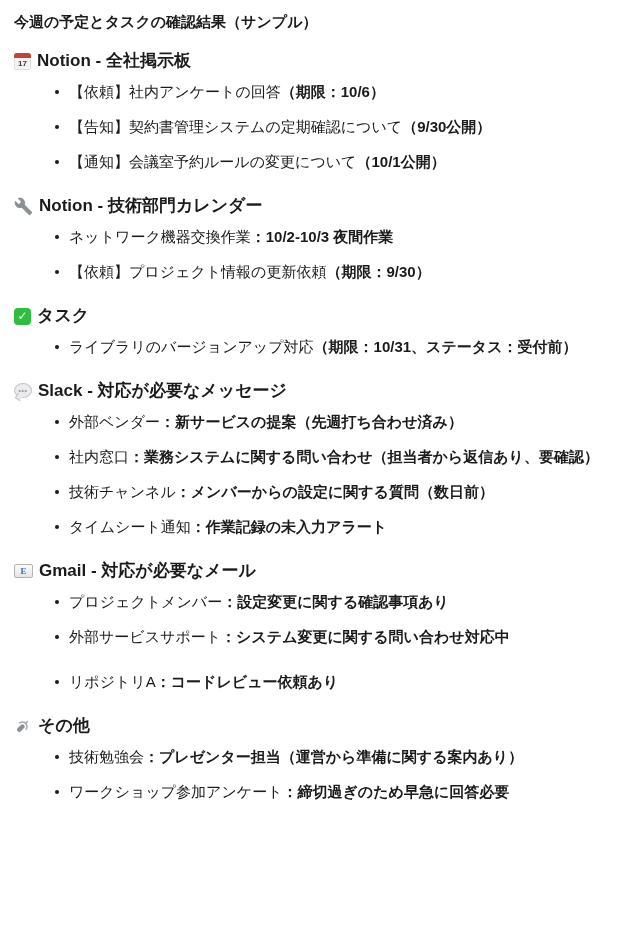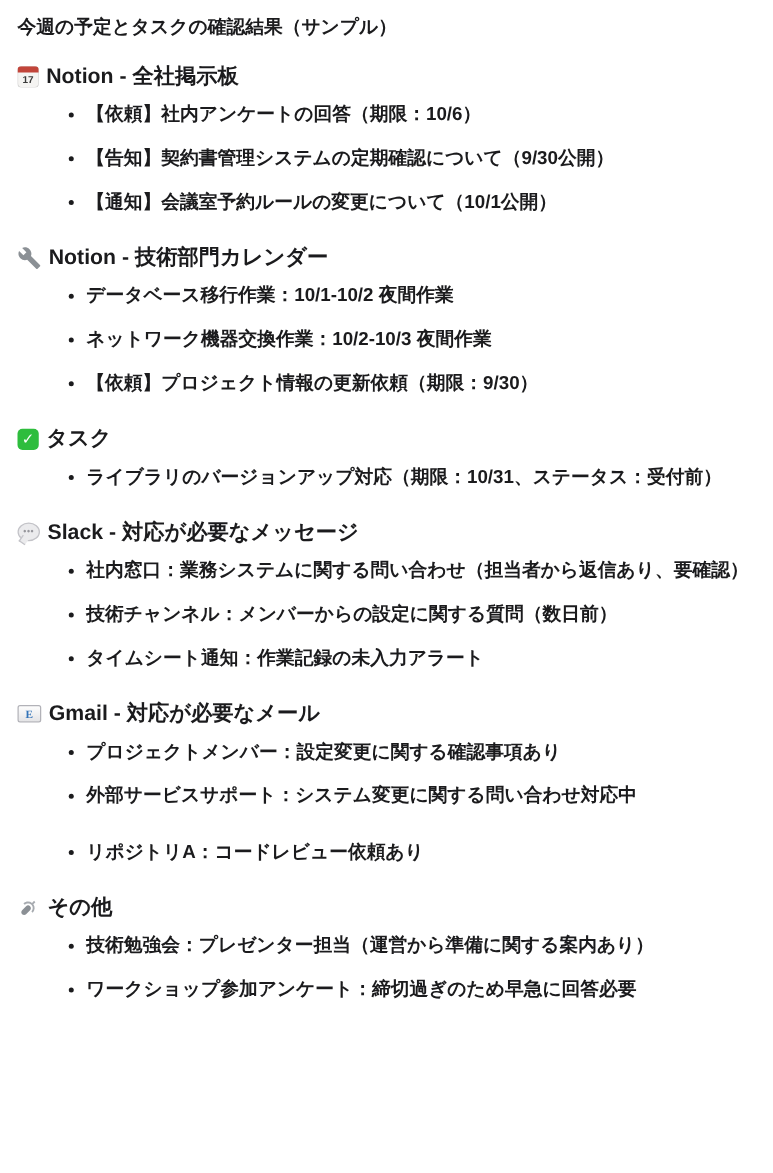--- a/index.html
+++ b/index.html
@@ -41,21 +41,21 @@
   }
   li.item .dot {
     position: absolute;
     left: -14px;
     top: 8px;
     width: 4px;
     height: 4px;
     border-radius: 50%;
     background: #1b1b1d;
   }
-  .label { font-weight: 700; }
+  .label { font-weight: 400; }
   .detail { font-weight: 700; }
 
   
   .ico { flex: 0 0 auto; display: inline-block; position: relative; }
 
   
   .ico-cal {
     width: 17px; height: 17px;
     background: #f5f4f2;
     border-radius: 3px;
@@ -162,21 +162,20 @@
 <div class="section">
   <h3 class="sec-h">
     <span class="ico ico-wrench">
       <svg width="19" height="19" viewBox="0 0 24 24">
           <path fill="#8b9095" d="M22.7 19l-9.1-9.1c.9-2.3.4-5-1.5-6.9-2-2-5-2.4-7.4-1.3L9 6 6 9 1.6 4.7C.4 7.1.9 10.1 2.9 12.1c1.9 1.9 4.6 2.4 6.9 1.5l9.1 9.1c.4.4 1 .4 1.4 0l2.3-2.3c.5-.4.5-1.1.1-1.4z"></path>
         </svg>
     </span>
     <span>Notion - 技術部門カレンダー</span>
   </h3>
   <ul class="items">
-    <li class="item"><span class="dot"></span><span class="label">データベース移行作業</span><span class="detail">：10/1-10/2 夜間作業</span></li>
     <li class="item"><span class="dot"></span><span class="label">ネットワーク機器交換作業</span><span class="detail">：10/2-10/3 夜間作業</span></li>
     <li class="item"><span class="dot"></span><span class="label">【依頼】プロジェクト情報の更新依頼</span><span class="detail">（期限：9/30）</span></li>
   </ul>
 </div>
 
 <div class="section">
   <h3 class="sec-h">
     <span class="ico ico-check"></span>
     <span>タスク</span>
   </h3>
@@ -184,20 +183,21 @@
     <li class="item"><span class="dot"></span><span class="label">ライブラリのバージョンアップ対応</span><span class="detail">（期限：10/31、ステータス：受付前）</span></li>
   </ul>
 </div>
 
 <div class="section">
   <h3 class="sec-h">
     <span class="ico ico-bubble"></span>
     <span>Slack - 対応が必要なメッセージ</span>
   </h3>
   <ul class="items">
+    <li class="item"><span class="dot"></span><span class="label">外部ベンダー</span><span class="detail">：新サービスの提案（先週打ち合わせ済み）</span></li>
     <li class="item"><span class="dot"></span><span class="label">社内窓口</span><span class="detail">：業務システムに関する問い合わせ（担当者から返信あり、要確認）</span></li>
     <li class="item"><span class="dot"></span><span class="label">技術チャンネル</span><span class="detail">：メンバーからの設定に関する質問（数日前）</span></li>
     <li class="item"><span class="dot"></span><span class="label">タイムシート通知</span><span class="detail">：作業記録の未入力アラート</span></li>
   </ul>
 </div>
 
 <div class="section">
   <h3 class="sec-h">
     <span class="ico ico-mail">
         <span class="mail-e">E</span>

